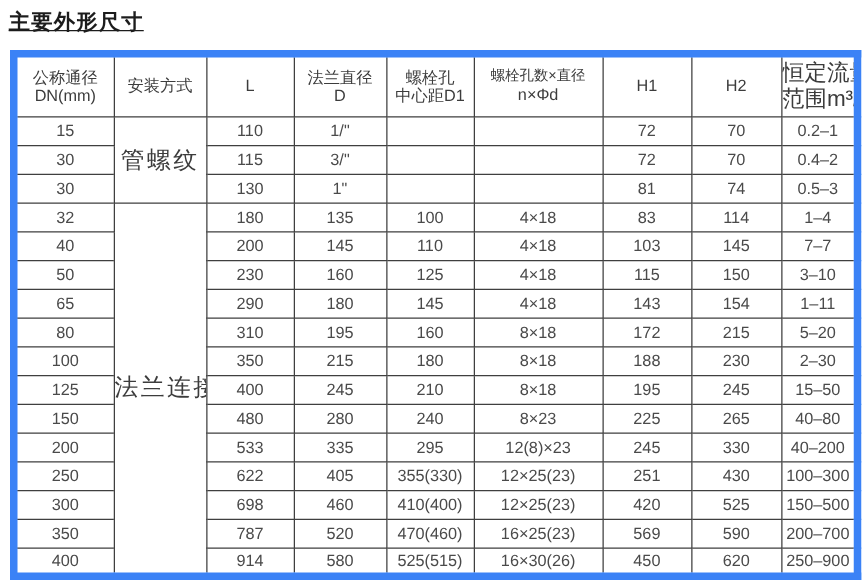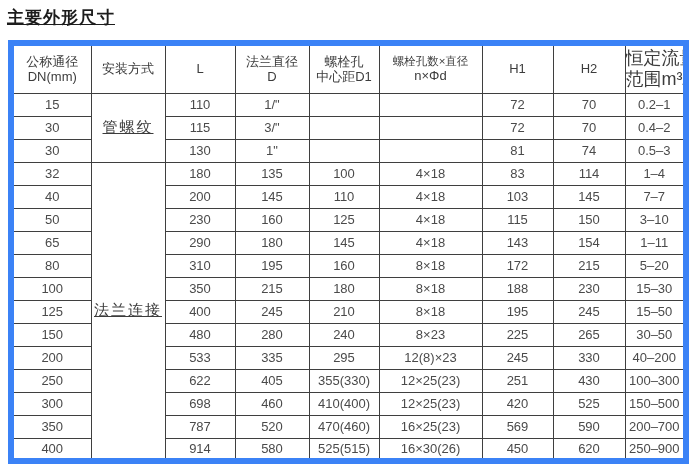--- a/index.html
+++ b/index.html
@@ -43,24 +43,23 @@
     color: #3c3c3c;
     line-height: 1.2;
   }
   th.small { font-size: 11.5px; }
   th.small2 { font-size: 18px; }
   td {
     font-size: 13px;
     color: #4a4a4a;
   }
   td.install-cell {
-    font-size: 15px;
+    font-size: 19px;
     color: #3c3c3c;
     letter-spacing: 2px;
-    text-decoration: underline;
   }
 </style>
 </head>
 <body>
 
 <div class="page-title">主要外形尺寸</div>
 
 <table class="dims">
   <colgroup>
     <col style="width:80px">
@@ -185,41 +184,41 @@
         <td>5–20</td>
       </tr>
       <tr>
         <td>100</td>
         <td>350</td>
         <td>215</td>
         <td>180</td>
         <td>8×18</td>
         <td>188</td>
         <td>230</td>
-        <td>15–30</td>
+        <td>2–30</td>
       </tr>
       <tr>
         <td>125</td>
         <td>400</td>
         <td>245</td>
         <td>210</td>
         <td>8×18</td>
         <td>195</td>
         <td>245</td>
         <td>15–50</td>
       </tr>
       <tr>
         <td>150</td>
         <td>480</td>
         <td>280</td>
         <td>240</td>
         <td>8×23</td>
         <td>225</td>
         <td>265</td>
-        <td>30–50</td>
+        <td>40–80</td>
       </tr>
       <tr>
         <td>200</td>
         <td>533</td>
         <td>335</td>
         <td>295</td>
         <td>12(8)×23</td>
         <td>245</td>
         <td>330</td>
         <td>40–200</td>

